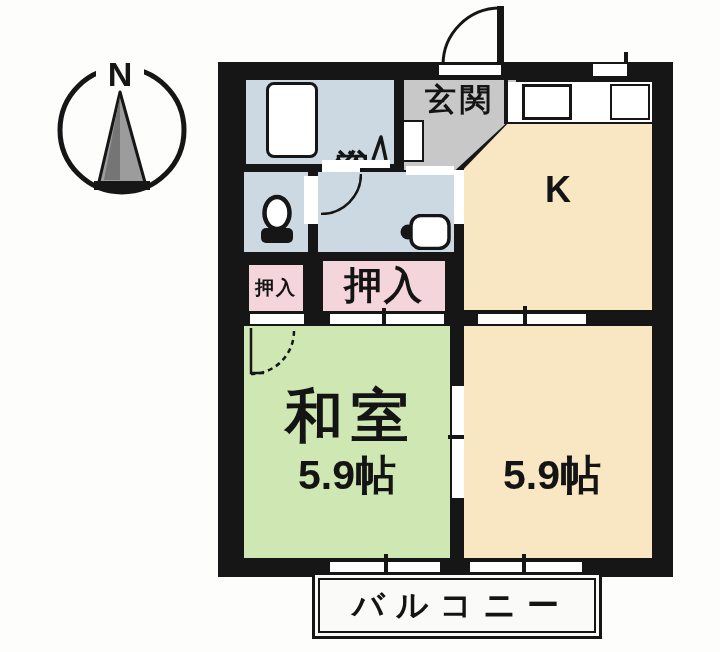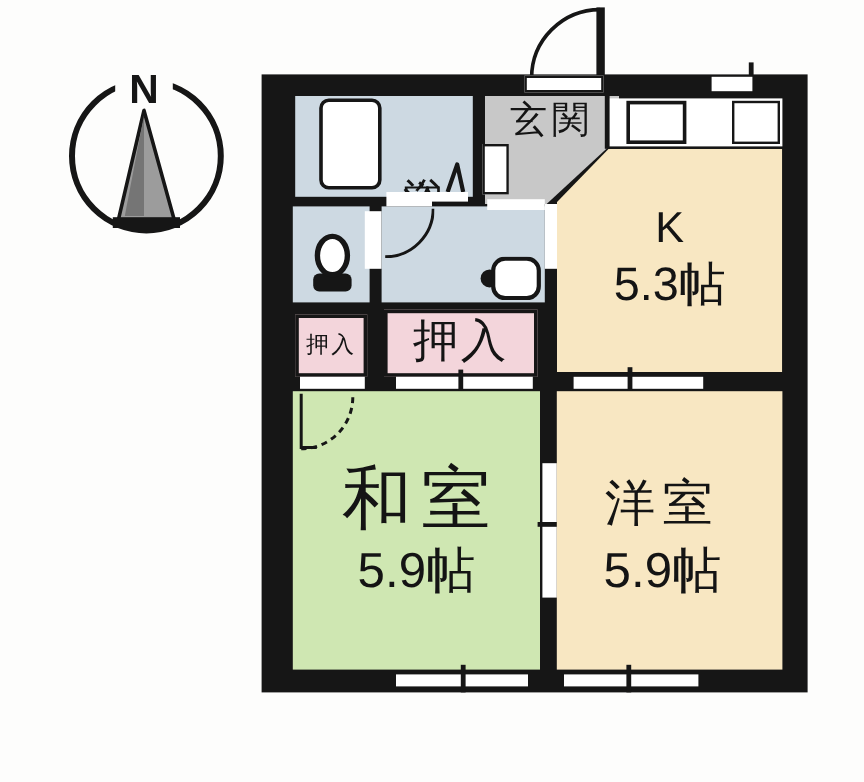--- a/index.html
+++ b/index.html
@@ -7,21 +7,21 @@
          font-family:"Liberation Sans","DejaVu Sans",sans-serif;color:var(--text,#141414);}
   .abs{position:absolute;}
   #plan{position:absolute;left:218px;top:62px;width:455px;height:515px;background:var(--wall,#161616);}
   .room{position:absolute;}
   .wet{background:var(--wet_area,#cdd9e2);}
   .closet{background:var(--closet,#f3d5db);border:3px solid var(--wall,#161616);box-sizing:border-box;}
   .tatami{background:var(--tatami,#cfe7b2);}
   .floor{background:var(--flooring,#f8e7c2);}
   .gap{position:absolute;background:#fff;}
   .tick{position:absolute;background:var(--wall,#161616);}
-  .lbl{position:absolute;font-weight:400;color:var(--text,#141414);
+  .lbl{position:absolute;font-weight:700;color:var(--text,#141414);
        display:flex;align-items:center;justify-content:center;text-align:center;line-height:1.05;}
   .vert{writing-mode:vertical-rl;text-orientation:upright;}
   .balcony{position:absolute;left:312px;top:572px;width:290px;height:67px;box-sizing:border-box;
            background:var(--balcony,#fafaf8);border:3px solid var(--wall,#161616);padding:3px;}
   .balcony-inner{width:100%;height:100%;box-sizing:border-box;border:2px solid var(--wall,#161616);
            display:flex;align-items:center;justify-content:center;}
   svg{display:block;}
 </style>
 </head>
 <body>
@@ -82,21 +82,20 @@
     <div class="gap" style="left:188px;top:104px;width:48px;height:9px;"></div>
 
     <div class="gap" style="left:288px;top:20px;width:146px;height:40px;"></div>
     <div class="abs" style="left:304px;top:22px;width:50px;height:36px;background:#fff;border:3px solid #161616;box-sizing:border-box;"></div>
     <div class="abs" style="left:392px;top:22px;width:40px;height:36px;background:#fff;border:2px solid #161616;box-sizing:border-box;"></div>
     <div class="tick" style="left:286px;top:18px;width:4px;height:44px;"></div>
 
     <div class="room floor" style="left:246px;top:62px;width:188px;height:186px;
                 clip-path:polygon(0 24%,23% 0,100% 0,100% 100%,0 100%);"></div>
     <div class="lbl" style="left:246px;top:108px;width:188px;height:40px;font-size:36px;">K</div>
-    <div class="lbl" style="left:246px;top:154px;width:188px;height:44px;font-size:39px;">5.3帖</div>
     <div class="gap" style="left:260px;top:252px;width:108px;height:10px;"></div>
     <div class="tick" style="left:305px;top:244px;width:4px;height:26px;"></div>
 
     <div class="room closet lbl" style="left:28px;top:200px;width:60px;height:52px;font-size:19px;letter-spacing:2px;">
       <span>押入</span>
     </div>
     <div class="room closet lbl" style="left:102px;top:196px;width:128px;height:56px;font-size:38px;letter-spacing:2px;">
       <span>押入</span>
     </div>
     <div class="gap" style="left:32px;top:252px;width:54px;height:10px;"></div>
@@ -108,23 +107,27 @@
       <path d="M 3 0 L 3 45 L 16 45" fill="none" stroke="#161616" stroke-width="2.5"></path>
       <path d="M 46 3 A 43 43 0 0 1 3 46" fill="none" stroke="#161616" stroke-width="2.5" stroke-dasharray="5 4"></path>
     </svg>
     <div class="lbl" style="left:26px;top:330px;width:206px;height:48px;font-size:58px;letter-spacing:8px;padding-left:8px;box-sizing:border-box;">和室</div>
     <div class="lbl" style="left:26px;top:390px;width:206px;height:48px;font-size:41px;">5.9帖</div>
 
     <div class="gap" style="left:234px;top:324px;width:12px;height:112px;"></div>
     <div class="tick" style="left:230px;top:373px;width:22px;height:4px;"></div>
 
     <div class="room floor" style="left:246px;top:264px;width:188px;height:232px;"></div>
-    <div class="lbl" style="left:246px;top:334px;width:188px;height:46px;font-size:42px;letter-spacing:6px;padding-right:12px;box-sizing:border-box;">洋室</div>
     <div class="lbl" style="left:246px;top:390px;width:188px;height:48px;font-size:41px;padding-right:12px;box-sizing:border-box;">5.9帖</div>
 
     <div class="gap" style="left:112px;top:500px;width:110px;height:10px;"></div>
     <div class="tick" style="left:166px;top:492px;width:4px;height:23px;"></div>
     <div class="gap" style="left:252px;top:500px;width:112px;height:10px;"></div>
     <div class="tick" style="left:304px;top:492px;width:4px;height:23px;"></div>
   </div>
 
+  <div class="balcony">
+    <div class="balcony-inner">
+      <span class="lbl" style="position:static;font-size:32px;letter-spacing:11px;padding-left:8px;">バルコニー</span>
+    </div>
+  </div>
 
 </div>
 
 </body></html>

